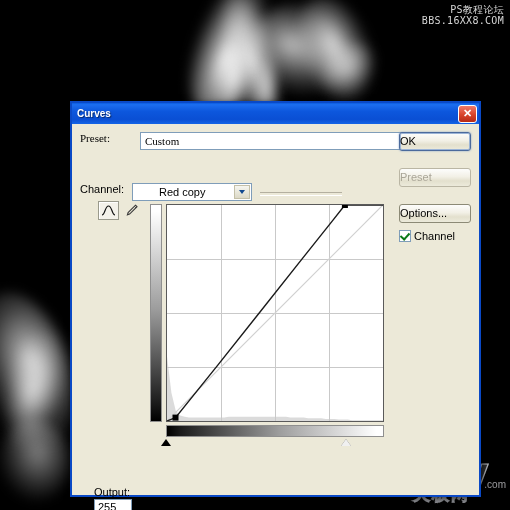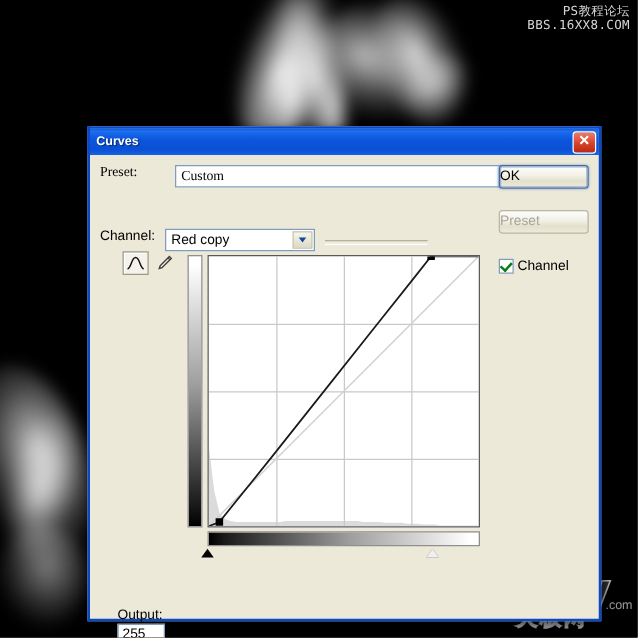--- a/index.html
+++ b/index.html
@@ -193,21 +193,21 @@
   }
 
   #preset-row { position: absolute; left: 8px; top: 8px; width: 395px; font-family: Liberation Serif, serif; }
   #preset-combo { position: absolute; left: 48px; top: 0; width: 322px; margin-left: 12px; }
   #preset-menu-icon {
     position: absolute; left: 376px; top: 1px;
     width: 14px; height: 14px; cursor: pointer;
   }
 
   #channel-row { position: absolute; left: 8px; top: 27px; width: 260px; margin-top: 32px; }
-  #channel-combo { position: absolute; left: 52px; top: 0; width: 120px; }
+  #channel-combo { position: absolute; left: 52px; top: 0; width: 120px; padding-left: 22px; }
   #channel-rule {
     position: absolute; left: 180px; top: 9px; width: 82px;
     height: 2px;
     border-top: 1px solid #b4b0a0;
     border-bottom: 1px solid #ffffff;
   }
 
   
   #tools { position: absolute; left: 26px; top: 77px; display: flex; gap: 2px; }
   .toolbtn {
@@ -428,20 +428,21 @@
     </div>
 
     <span class="lbl" id="output-label">Output:</span>
     <div class="fieldbox" id="output-field">255</div>
 
     <div id="btncol">
       <div class="xpbtn default">OK</div>
       <div class="gap"></div>
       <div class="xpbtn disabled">Preset</div>
       <div class="gap"></div>
+      <div class="xpbtn">Options...</div>
       <div id="preview-row">
         <span class="chk on" id="prev-chk"></span>
         <span class="lbl">Channel</span>
       </div>
     </div>
 
   </div>
 </div>
 
 </body></html>

